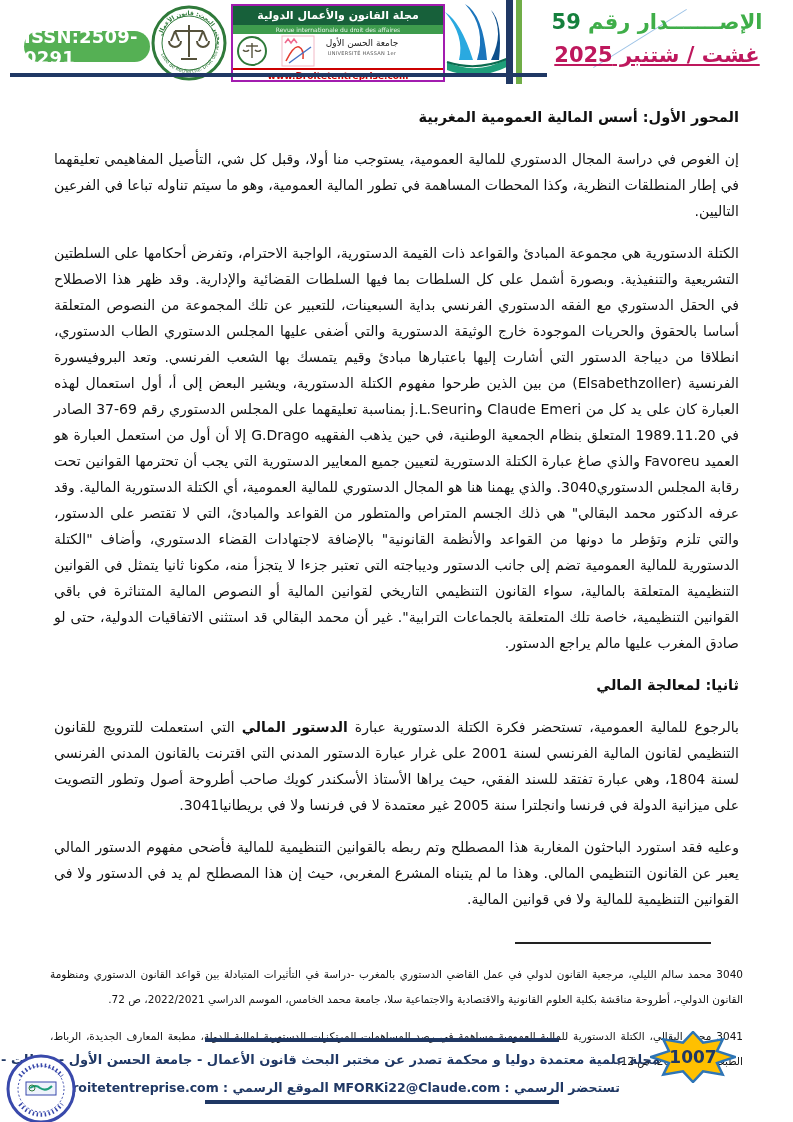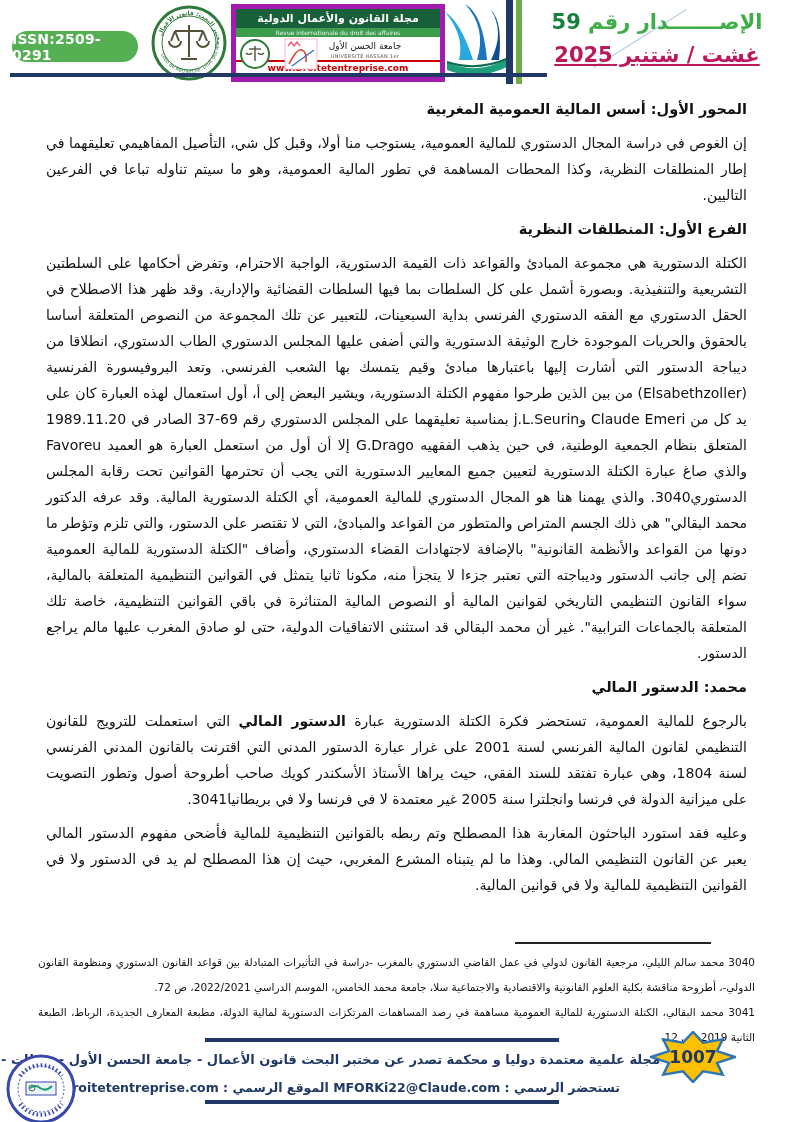--- a/index.html
+++ b/index.html
@@ -8,40 +8,40 @@
     position: relative;
     width: 793px; height: 1122px;
     margin: 0 auto;
     background: #ffffff;
     overflow: hidden;
     font-family: "DejaVu Sans", sans-serif;
   }
 
   
   .issn-pill {
-    position:absolute; left:12px; top:31px; width:126px; height:31px;
+    position:absolute; left:24px; top:31px; width:126px; height:31px;
     background:#55B054; border-radius:16px;
-    color:#fff; font-weight:bold; font-size:14px;
+    color:#fff; font-weight:bold; font-size:18px;
     display:flex; align-items:center; justify-content:center;
     letter-spacing:.2px;
   }
   .lab-logo { position:absolute; left:151px; top:5px; width:76px; height:76px; }
   .journal-logo {
     position:absolute; left:231px; top:4px; width:214px; height:78px;
-    border:5px solid #a21caf; background:#fff; overflow:hidden;
+    border:2px solid #a21caf; background:#fff; overflow:hidden;
   }
   .jl-title {
     height:19px; background:#17603A; color:#fff; font-size:11px; font-weight:bold;
     display:flex; align-items:center; justify-content:center; direction:rtl;
   }
   .jl-sub {
     height:9px; background:#3E9C4D; color:#eaf6ec; font-size:6px;
     display:flex; align-items:center; justify-content:center;
   }
-  .jl-mid { position:relative; height:23px;text-decoration:underline; }
+  .jl-mid { position:relative; height:34px;text-decoration:underline; }
   .jl-minicircle { position:absolute; left:4px; top:2px; }
   .jl-chart { position:absolute; left:48px; top:1px; }
   .jl-univ { position:absolute; left:86px; top:4px; width:86px; text-align:center; }
   .jl-univ .ar { font-size:9px; color:#222; direction:rtl; }
   .jl-univ .fr { font-size:5px; color:#555; margin-top:2px; letter-spacing:.3px; }
   .jl-site {
     height:14px; color:#CC0000; font-weight:bold; font-size:9px;
     display:flex; align-items:center; justify-content:center;
     border-top:2px solid #CC0000;
   }
@@ -61,32 +61,32 @@
     background:#9DC3E6; transform:rotate(-32deg);
   }
   .header-rule { position:absolute; left:10px; top:73px; width:537px; height:4px; background:#203864; }
 
   
   .article {
     position:absolute; left:38px; top:88px; width:717px;
     direction:rtl; text-align:justify;
     font-size:14px; line-height:26px; color:#111;
   }
-  .article p, .article h3 { margin:8px; }
+  .article p, .article h3 { margin:16px; }
   .article h3 { font-size:14.5px; font-weight:bold; text-align:right; }
   .article .b { font-weight:bold; }
 
   
   .fn-sep { position:absolute; left:515px; top:942px; width:196px; height:2px; background:#222; }
   .footnotes {
     position:absolute; left:38px; top:950px; width:717px;
     direction:rtl; text-align:justify;
     font-size:10.5px; line-height:25px; color:#111;
   }
-  .footnotes p { margin:0; }
+  .footnotes p { margin:12px; }
 
   
   .page-badge { position:absolute; left:650px; top:1031px; width:86px; height:52px; }
   .page-badge svg { position:absolute; inset:0; }
   .page-badge .num {
     position:absolute; inset:0; display:flex; align-items:center; justify-content:center;
     font-size:17px; font-weight:bold; color:#1F3864;
   }
   .footer-rule { position:absolute; height:4px; background:#203864; }
   .footer-rule.top { left:205px; top:1038px; width:354px; }
@@ -191,23 +191,22 @@
       </div>
       <div class="issue-line2">غشت / شتنبر 2025</div>
     </div>
 
     <div class="header-rule"></div>
   </header>
 
   <main class="article">
     <h3>المحور الأول: أسس المالية العمومية المغربية</h3>
     <p>إن الغوص في دراسة المجال الدستوري للمالية العمومية، يستوجب منا أولا، وقبل كل شي، التأصيل المفاهيمي تعليقهما في إطار المنطلقات النظرية، وكذا المحطات المساهمة في تطور المالية العمومية، وهو ما سيتم تناوله تباعا في الفرعين التاليين.</p>
-    <h3>الفرع الأول: المنطلقات النظرية</h3>
     <p>الكتلة الدستورية هي مجموعة المبادئ والقواعد ذات القيمة الدستورية، الواجبة الاحترام، وتفرض أحكامها على السلطتين التشريعية والتنفيذية. وبصورة أشمل على كل السلطات بما فيها السلطات القضائية والإدارية. وقد ظهر هذا الاصطلاح في الحقل الدستوري مع الفقه الدستوري الفرنسي بداية السبعينات، للتعبير عن تلك المجموعة من النصوص المتعلقة أساسا بالحقوق والحريات الموجودة خارج الوثيقة الدستورية والتي أضفى عليها المجلس الدستوري الطاب الدستوري، انطلاقا من ديباجة الدستور التي أشارت إليها باعتبارها مبادئ وقيم يتمسك بها الشعب الفرنسي. وتعد البروفيسورة الفرنسية (Elsabethzoller) من بين الذين طرحوا مفهوم الكتلة الدستورية، ويشير البعض إلى أ، أول استعمال لهذه العبارة كان على يد كل من Claude Emeri وj.L.Seurin بمناسبة تعليقهما على المجلس الدستوري رقم 69-37 الصادر في 1989.11.20 المتعلق بنظام الجمعية الوطنية، في حين يذهب الفقهيه G.Drago إلا أن أول من استعمل العبارة هو العميد Favoreu والذي صاغ عبارة الكتلة الدستورية لتعيين جميع المعايير الدستورية التي يجب أن تحترمها القوانين تحت رقابة المجلس الدستوري3040. والذي يهمنا هنا هو المجال الدستوري للمالية العمومية، أي الكتلة الدستورية المالية. وقد عرفه الدكتور محمد البقالي" هي ذلك الجسم المتراص والمتطور من القواعد والمبادئ، التي لا تقتصر على الدستور، والتي تلزم وتؤطر ما دونها من القواعد والأنظمة القانونية" بالإضافة لاجتهادات القضاء الدستوري، وأضاف "الكتلة الدستورية للمالية العمومية تضم إلى جانب الدستور وديباجته التي تعتبر جزءا لا يتجزأ منه، مكونا ثانيا يتمثل في القوانين التنظيمية المتعلقة بالمالية، سواء القانون التنظيمي التاريخي لقوانين المالية أو النصوص المالية المتناثرة في باقي القوانين التنظيمية، خاصة تلك المتعلقة بالجماعات الترابية". غير أن محمد البقالي قد استثنى الاتفاقيات الدولية، حتى لو صادق المغرب عليها مالم يراجع الدستور.</p>
-    <h3>محمد: الدستور المالي</h3>
+    <h3>ثانيا: لمعالجة المالي</h3>
     <p><span>بالرجوع للمالية العمومية، تستحضر فكرة الكتلة الدستورية عبارة </span><span class="b">الدستور المالي</span><span> التي استعملت للترويج للقانون التنظيمي لقانون المالية الفرنسي لسنة 2001 على غرار عبارة الدستور المدني التي اقترنت بالقانون المدني الفرنسي لسنة 1804، وهي عبارة تفتقد للسند الفقي، حيث يراها الأستاذ الأسكندر كويك صاحب أطروحة أصول وتطور التصويت على ميزانية الدولة في فرنسا وانجلترا سنة 2005 غير معتمدة لا في فرنسا ولا في بريطانيا3041.</span></p>
     <p>وعليه فقد استورد الباحثون المغاربة هذا المصطلح وتم ربطه بالقوانين التنظيمية للمالية فأضحى مفهوم الدستور المالي يعبر عن القانون التنظيمي المالي. وهذا ما لم يتبناه المشرع المغربي، حيث إن هذا المصطلح لم يد في الدستور ولا في القوانين التنظيمية للمالية ولا في قوانين المالية.</p>
   </main>
 
   <div class="fn-sep"></div>
   <section class="footnotes">
     <p>3040 محمد سالم الليلي، مرجعية القانون لدولي في عمل القاضي الدستوري بالمغرب -دراسة في التأثيرات المتبادلة بين قواعد القانون الدستوري ومنظومة القانون الدولي-، أطروحة مناقشة بكلية العلوم القانونية والاقتصادية والاجتماعية سلا، جامعة محمد الخامس، الموسم الدراسي 2022/2021، ص 72.</p>
     <p>3041 محمد البقالي، الكتلة الدستورية للمالية العمومية مساهمة في رصد المساهمات المرتكزات الدستورية لمالية الدولة، مطبعة المعارف الجديدة، الرباط، الطبعة الثانية 2019، ص 12.</p>
   </section>
 

